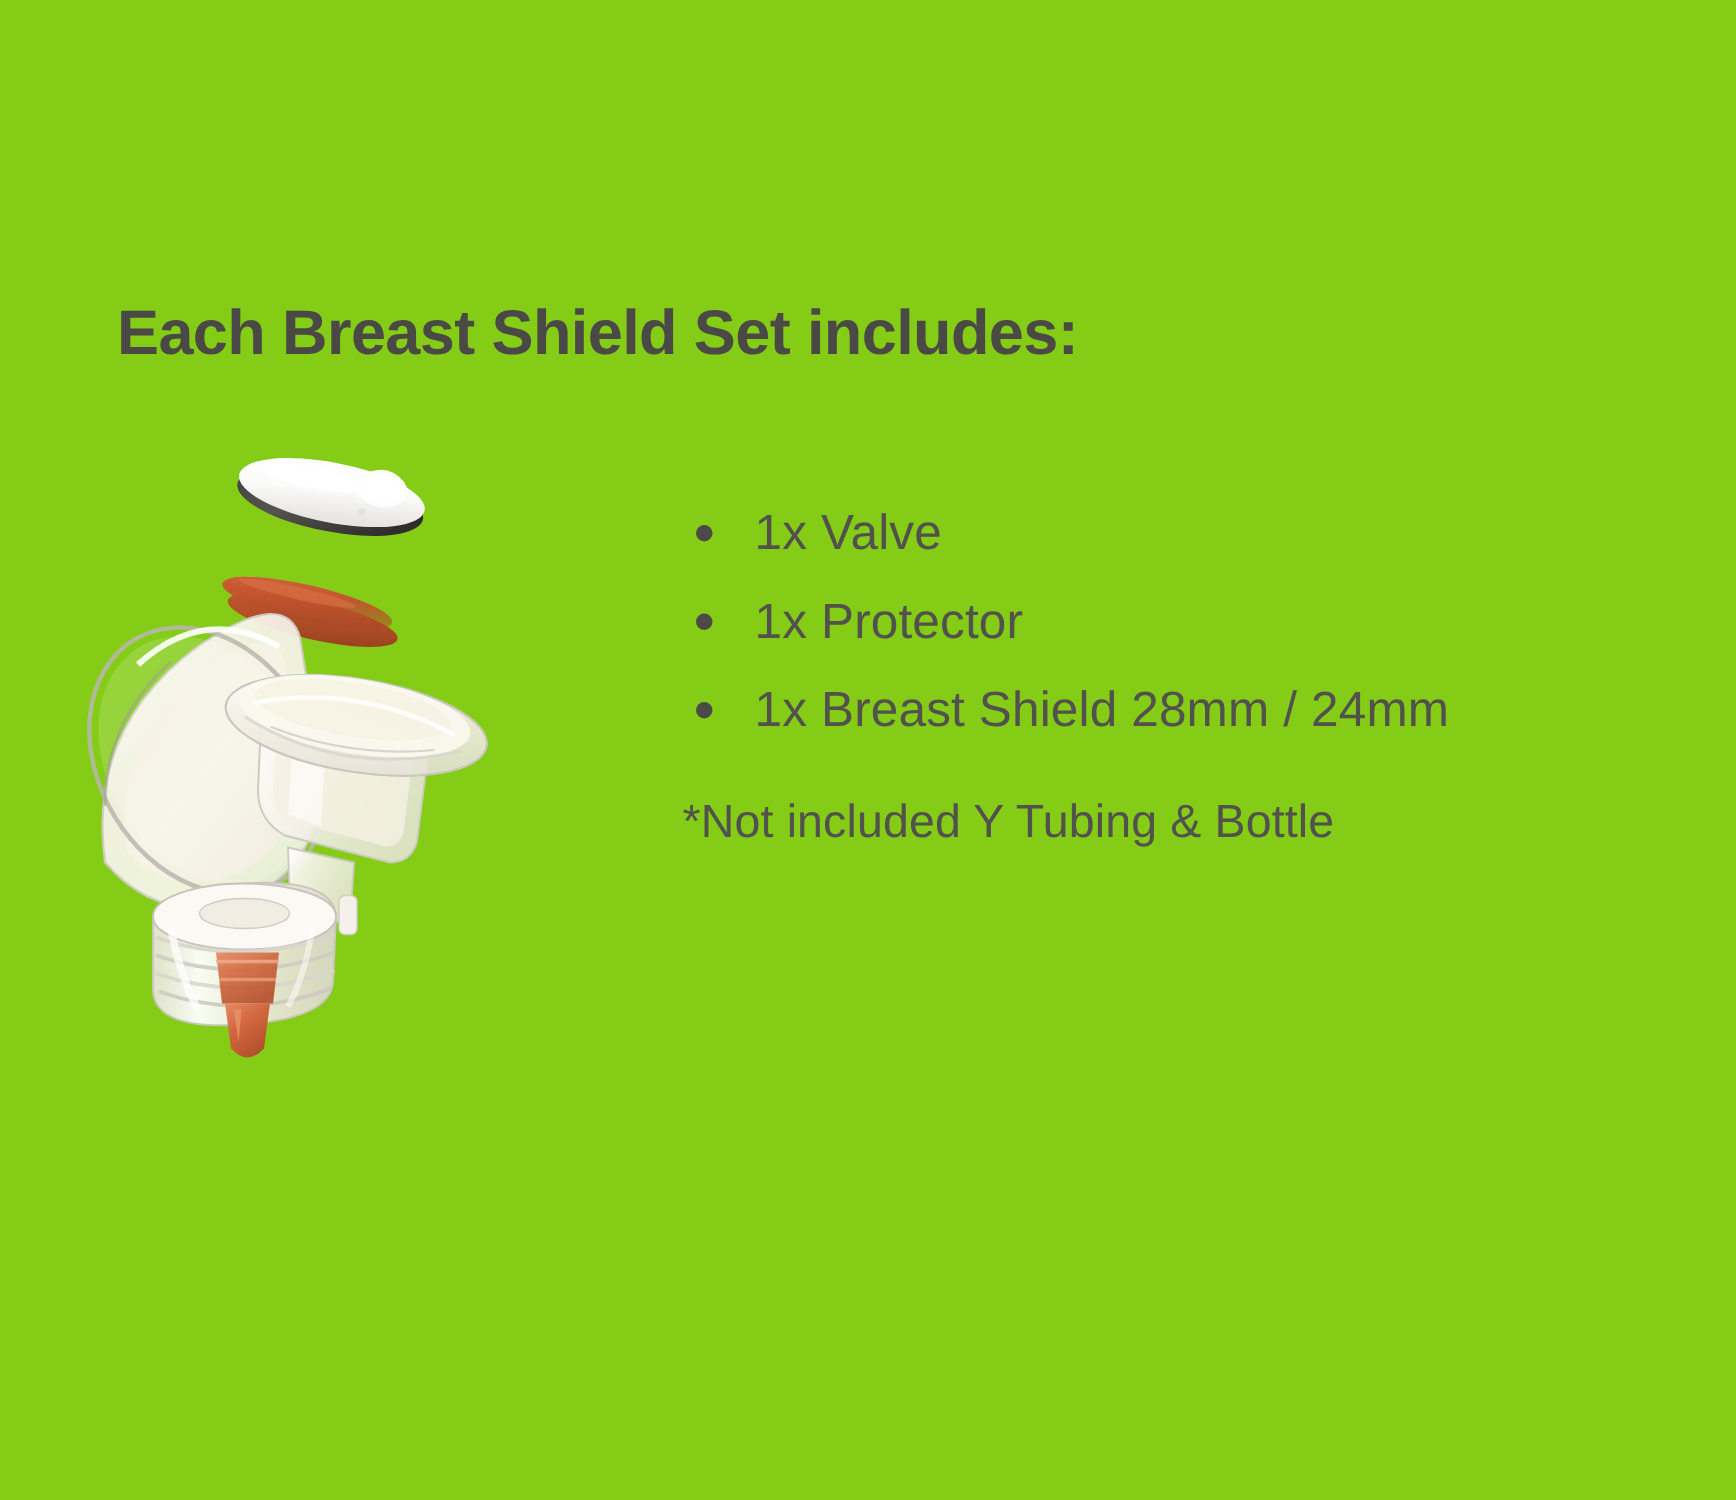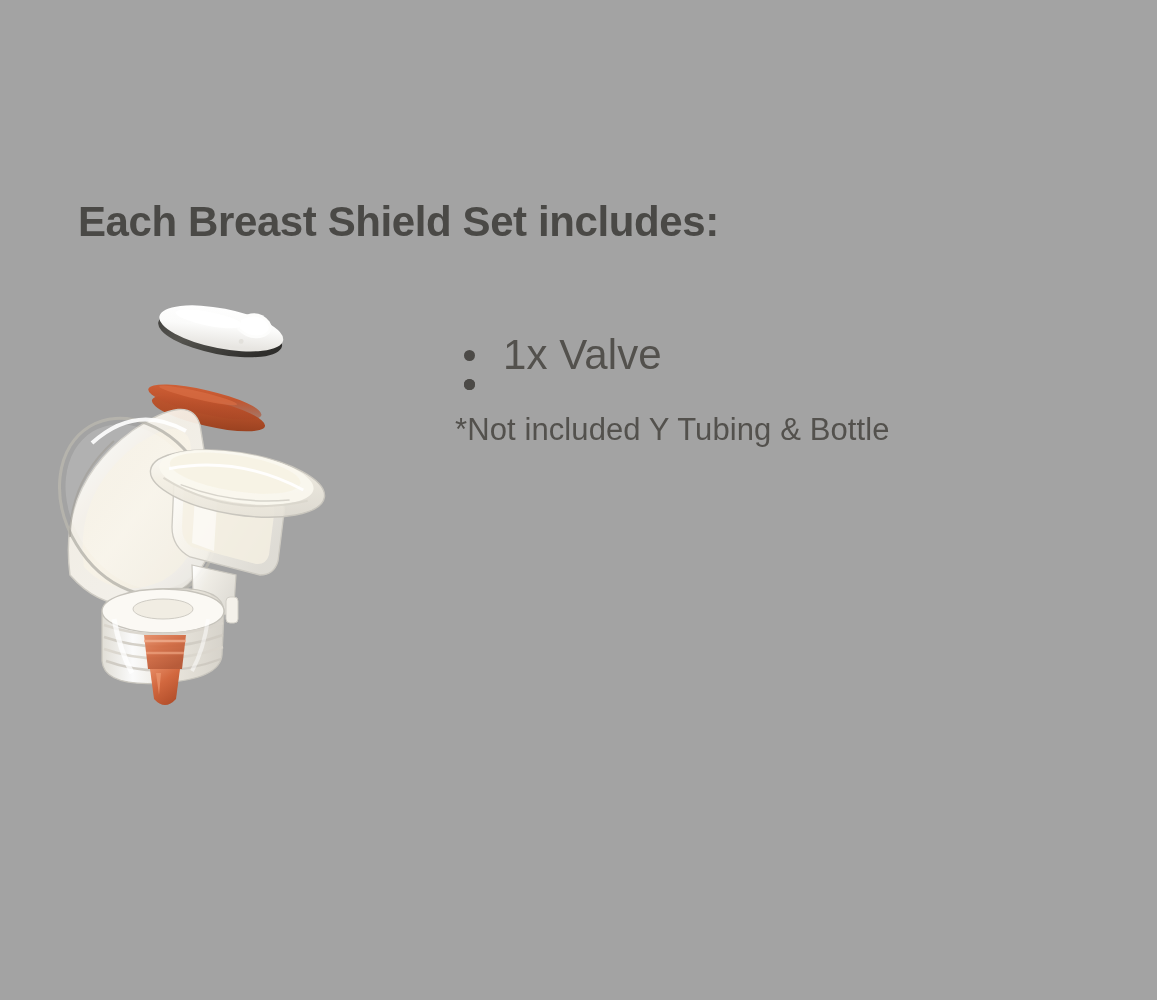--- a/index.html
+++ b/index.html
@@ -12,21 +12,21 @@
     background: #F0EDE8;
     font-family: "Liberation Sans", sans-serif;
     overflow: hidden;
     position: relative;
   }
 
   #page {
     position: relative;
     width: 1157px;
     height: 1000px;
-    background: #a3a3a3;
+    background: #84cc16;
   }
 
   
   .heading {
     position: absolute;
     left: 78px;
     top: 170px;
     font-size: 42px;
     font-weight: bold;
     letter-spacing: -0.4px;
@@ -58,21 +58,21 @@
   }
 
   ul.includes-list {
     list-style: none;
     margin: 0;
     padding: 0;
   }
   ul.includes-list li {
     position: relative;
     padding-left: 48px;
-    font-size: 42px;
+    font-size: 33px;
     line-height: 59px;
     color: #55534F;
     color: #53514D;
     white-space: nowrap;
     letter-spacing: 0.1px;
   }
   ul.includes-list li .bullet-dot {
     position: absolute;
     left: 9px;
     top: 50%;
@@ -243,22 +243,24 @@
 
   <div class="content-block">
 
     <ul class="includes-list">
       <li>
         <span class="bullet-dot"></span>
         <span>1x Valve</span>
       </li>
       <li>
         <span class="bullet-dot"></span>
+        <span>1x Protector</span>
       </li>
       <li>
         <span class="bullet-dot"></span>
+        <span>1x Breast Shield 28mm / 24mm</span>
       </li>
     </ul>
 
     <div class="footnote">*Not included Y Tubing &amp; Bottle</div>
   </div>
 
 </div>
 
 </body></html>

